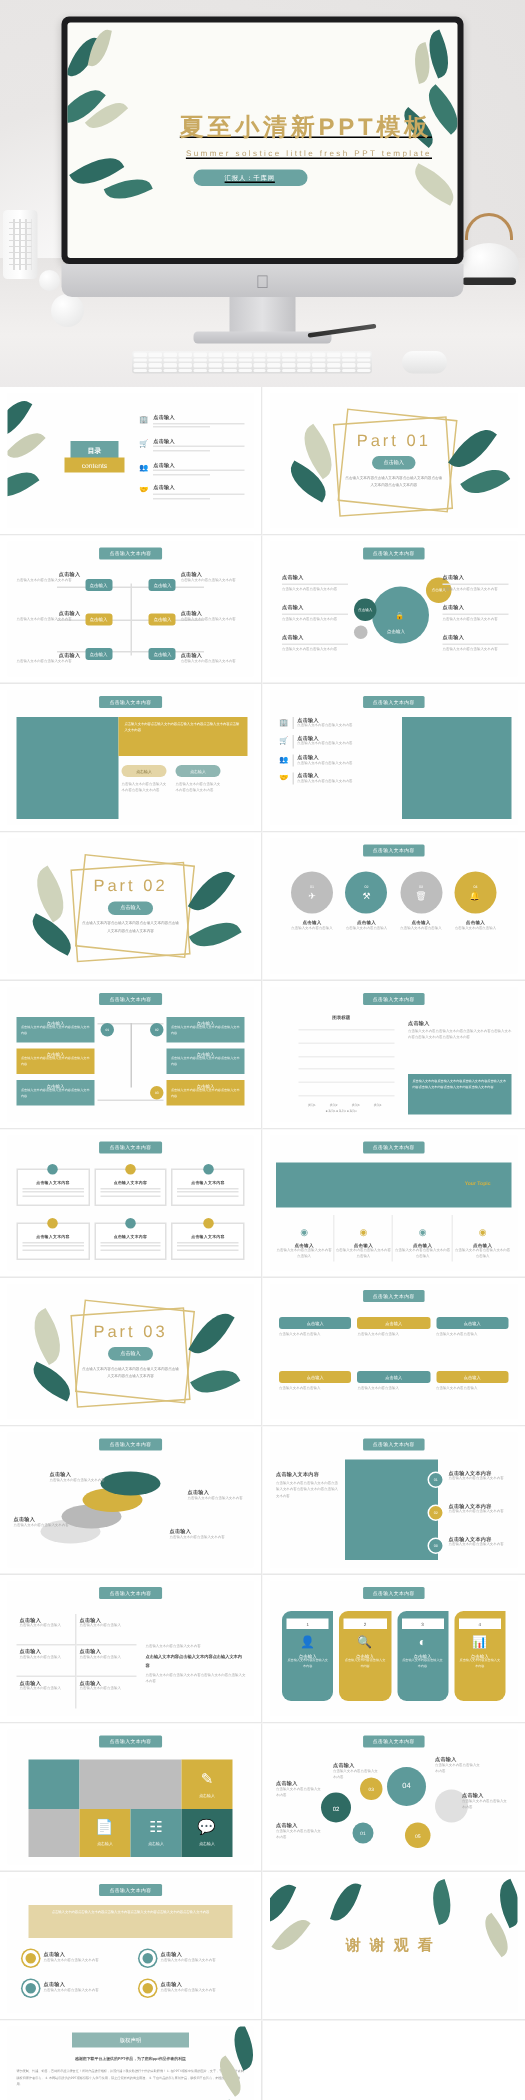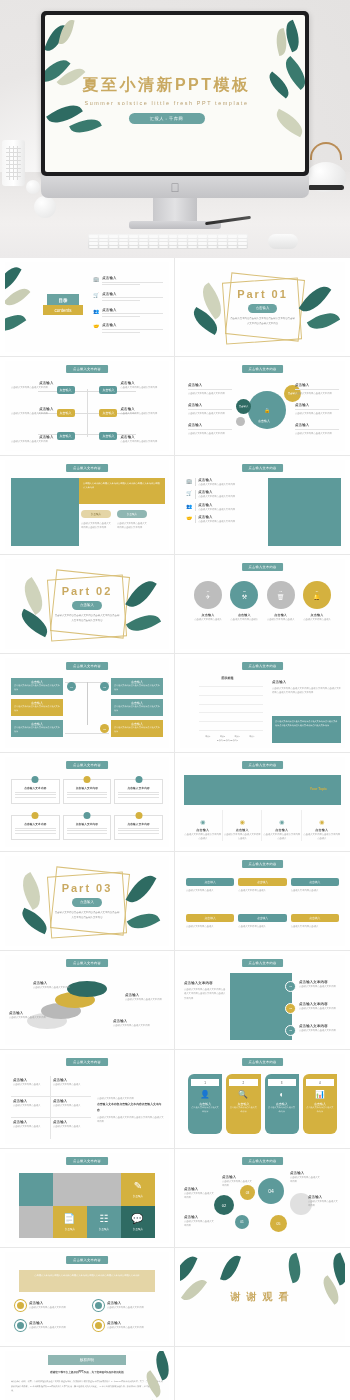--- a/index.html
+++ b/index.html
@@ -45,21 +45,21 @@
            background:radial-gradient(circle at 35% 30%,#fff,#e6e6e6); }
   .kettle { position:absolute; right:0px; top:140px; width:48px; height:52px; }
   .kettle .body { position:absolute; left:4px; bottom:0; width:40px; height:30px;
                   background:radial-gradient(circle at 35% 30%,#fff,#e0e0e0); border-radius:50% 50% 45% 45%; }
   .kettle .band { position:absolute; left:6px; bottom:2px; width:36px; height:5px; background:#2e2e2e; border-radius:3px; }
   .kettle .handle { position:absolute; left:8px; top:2px; width:32px; height:18px;
                     border:2px solid #b98c55; border-bottom:none; border-radius:16px 16px 0 0; }
 
   
   .leaf { position:absolute; border-radius:80% 0 80% 0; }
-  .hero-title { position:absolute; left:0; right:17px; top:60px; text-align:center; }
+  .hero-title { position:absolute; left:0; right:17px; top:60px; text-align:right;text-decoration:underline; }
   .hero-title .cn { font-size:16px; letter-spacing:2.5px; color:#c9a961; font-weight:bold; }
   .hero-title .en { font-size:5.4px; letter-spacing:1.6px; color:#b9a071; margin-top:4px; }
   .hero-badge { margin:7px auto 0; width:76px; height:11px; background:#6aa3a1;
                 border-radius:6px; color:#fff; font-size:4.2px; letter-spacing:.6px;
                 display:flex; align-items:center; justify-content:center; }
 
   
   .grid { position:absolute; top:258px; left:0; width:350px;
           display:grid; grid-template-columns:1fr 1fr; }
   .slide { position:relative; width:175px; height:99px; background:#fff;
@@ -69,21 +69,21 @@
 
   .hdr { position:absolute; top:4px; left:50%; transform:translateX(-50%);
          background:#6aa3a1; color:#fff; font-size:3.2px; letter-spacing:.3px;
          padding:2px 7px; border-radius:1px; white-space:nowrap; }
 
   .partbox { position:absolute; inset:0; display:flex; flex-direction:column;
              align-items:center; justify-content:center; }
   .frame1,.frame2 { position:absolute; border:1px solid #d9c07a; }
   .frame1 { left:48px; top:14px; width:74px; height:62px; transform:rotate(6deg); }
   .frame2 { left:44px; top:18px; width:76px; height:62px; transform:rotate(-4deg); }
-  .part-label { font-size:11px; color:#c9a961; letter-spacing:2px; z-index:3; font-weight:bold;text-align:center; }
+  .part-label { font-size:11px; color:#c9a961; letter-spacing:2px; z-index:3; font-weight:normal;text-align:center; }
   .part-badge { margin-top:4px; background:#6aa3a1; color:#fff; font-size:3.4px;
                 padding:2.5px 8px; border-radius:6px; z-index:3; }
   .part-sub { margin-top:4px; width:66px; text-align:center; font-size:2.4px;
               line-height:1.9; color:#8a8a8a; z-index:3; }
   .ln { height:1px; background:#e3e3e3; margin:1.6px 0; }
   .ln.s { width:62%; }
   .tl { color:#4a4a4a; font-size:3.4px; font-weight:bold; letter-spacing:.2px; }
   .tx { color:#a2a2a2; font-size:2.3px; line-height:1.9; }
 
   .chip { display:flex; align-items:center; justify-content:center; color:#fff;

